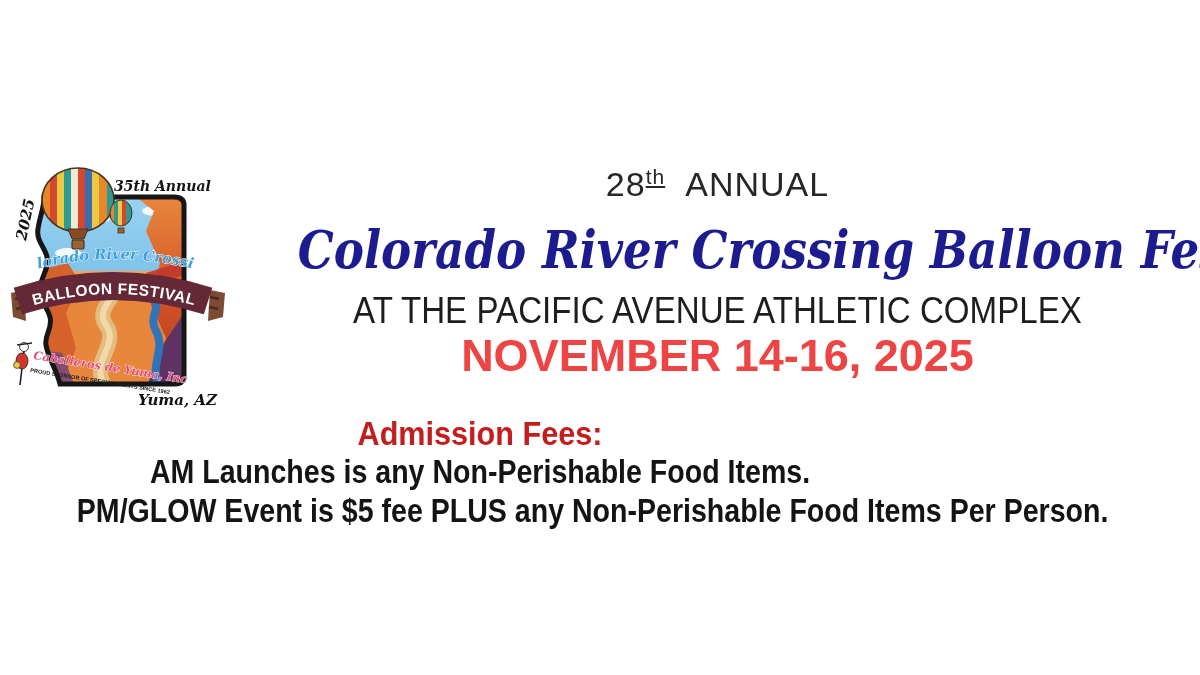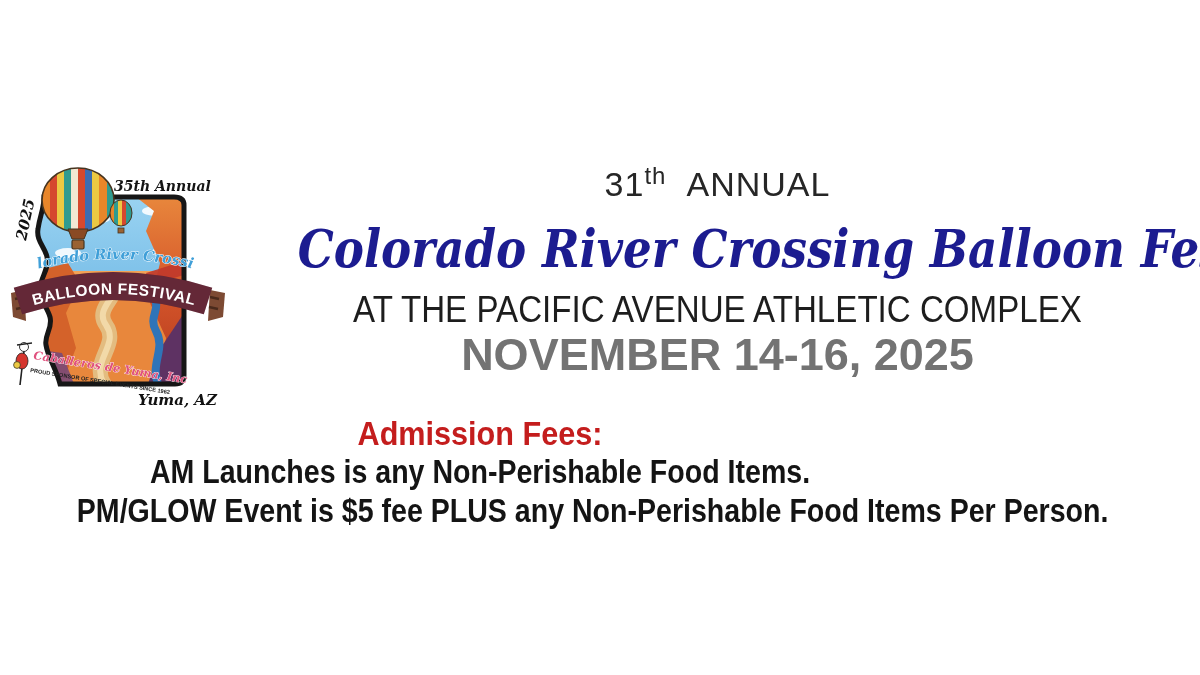--- a/index.html
+++ b/index.html
@@ -6,34 +6,34 @@
   body { background:#fff; }
   .canvas {
     position:relative; width:1200px; height:675px; background:#ffffff;
     overflow:hidden; font-family:"Liberation Sans", sans-serif;
   }
   
   .logo { position:absolute; left:8px; top:153px; width:220px; height:262px; }
   
   .header-block { position:absolute; left:235px; top:163px; width:965px; text-align:center; }
   .annual-line { line-height:42px; font-size:34px; color:#262626; letter-spacing:1px; white-space:nowrap; }
-  .annual-sup { font-size:24px; position:relative; top:-12px; }
+  .annual-sup { font-size:21px; position:relative; top:-12px;text-decoration:underline; }
   .annual-word { margin-left:20px; }
   .festival-title {
     height:78px; line-height:80px; font-family:"DejaVu Serif", serif;
     font-style:italic; font-weight:bold; font-size:52px; color:#1c1c90;
     white-space:nowrap; transform:scaleX(0.87); transform-origin:50% 50%;
   }
   .venue-line {
     margin-top:4px; line-height:38px; font-size:36px; color:#1d1d1d;
     white-space:nowrap; transform:scaleX(0.92); transform-origin:50% 50%;
   }
   .dates-line {
     margin-top:2px; line-height:48px; font-size:45px; font-weight:bold;
-    color:#737373; white-space:nowrap;
+    color:#ef4444; white-space:nowrap;
   }
   
   .admission-block { position:absolute; left:0; top:415px; width:960px; text-align:center; }
   .fees-heading {
     line-height:36px; font-size:34px; font-weight:bold; color:#c41d1d;
     transform:scaleX(0.9); transform-origin:50% 50%; white-space:nowrap;
   }
   .fees-line {
     margin-top:2px; line-height:37px; font-size:34px; font-weight:bold; color:#141414;
     transform:scaleX(0.84); transform-origin:50% 50%; white-space:nowrap;
@@ -156,21 +156,21 @@
     </g>
 
     <text x="25" y="206" transform="rotate(9 25 206)" class="logo-script" font-size="11.5" fill="#e0517e" stroke="#ffffff" stroke-width="0.7" style="paint-order:stroke">Caballeros de Yuma, Inc</text>
     <text x="22" y="219" transform="rotate(9 22 219)" font-size="5.6" fill="#222222" font-family="Liberation Sans, sans-serif" font-weight="bold">PROUD SPONSOR OF SPECIAL EVENTS SINCE 1962</text>
 
     <text x="130" y="252" class="logo-script" font-size="15" fill="#111">Yuma, AZ</text>
   </svg>
 
   <div class="header-block">
     <div class="annual-line">
-      <span>31</span><span class="annual-sup">th</span><span class="annual-word">ANNUAL</span>
+      <span>28</span><span class="annual-sup">th</span><span class="annual-word">ANNUAL</span>
     </div>
     <div class="festival-title">Colorado River Crossing Balloon Festival</div>
     <div class="venue-line">AT THE PACIFIC AVENUE ATHLETIC COMPLEX</div>
     <div class="dates-line">NOVEMBER 14-16, 2025</div>
   </div>
 
   <div class="admission-block">
     <div class="fees-heading">Admission Fees:</div>
     <div class="fees-line">AM Launches is any Non-Perishable Food Items.</div>
     <div class="fees-line">PM/GLOW Event is $5 fee PLUS any Non-Perishable Food Items Per Person.</div>

